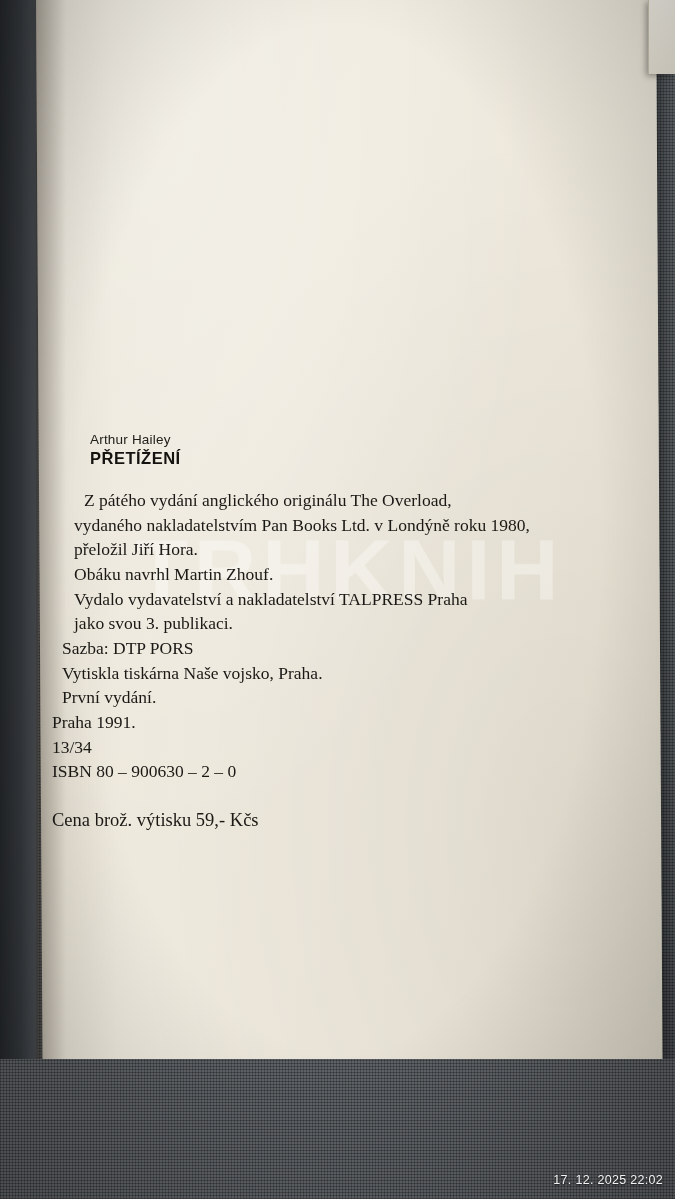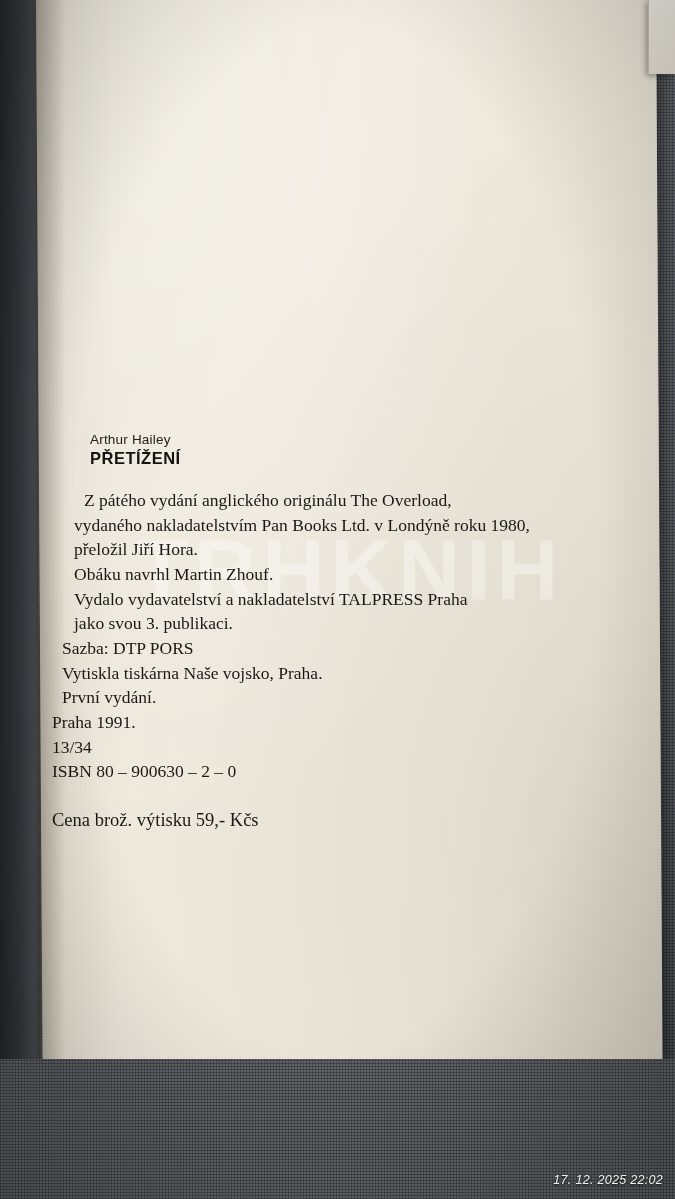--- a/index.html
+++ b/index.html
@@ -162,21 +162,20 @@
   
   #timestamp {
     position: absolute;
     right: 12px;
     bottom: 12px;
     font-family: "Liberation Sans", sans-serif;
     font-size: 12.5px;
     color: #f2f2f2;
     text-shadow: 0 1px 2px rgba(0,0,0,0.8);
     letter-spacing: 0.3px;
-    font-style: italic;
   }
 
   
   #vignette {
     position: absolute;
     inset: 0;
     pointer-events: none;
     background: radial-gradient(ellipse at 50% 45%, rgba(0,0,0,0) 55%, rgba(0,0,0,0.22) 100%);
   }
 </style>

